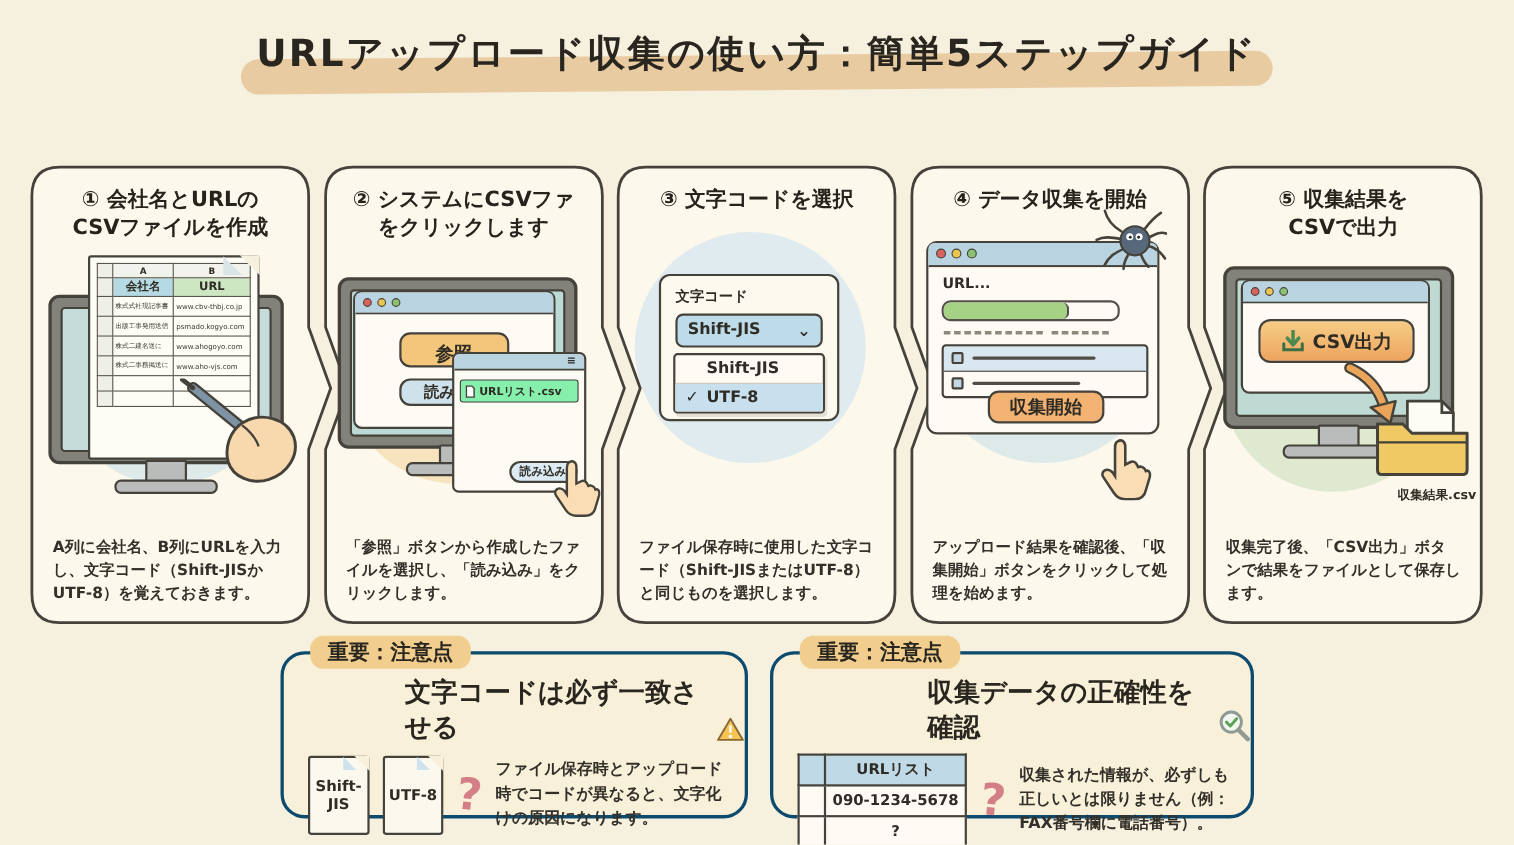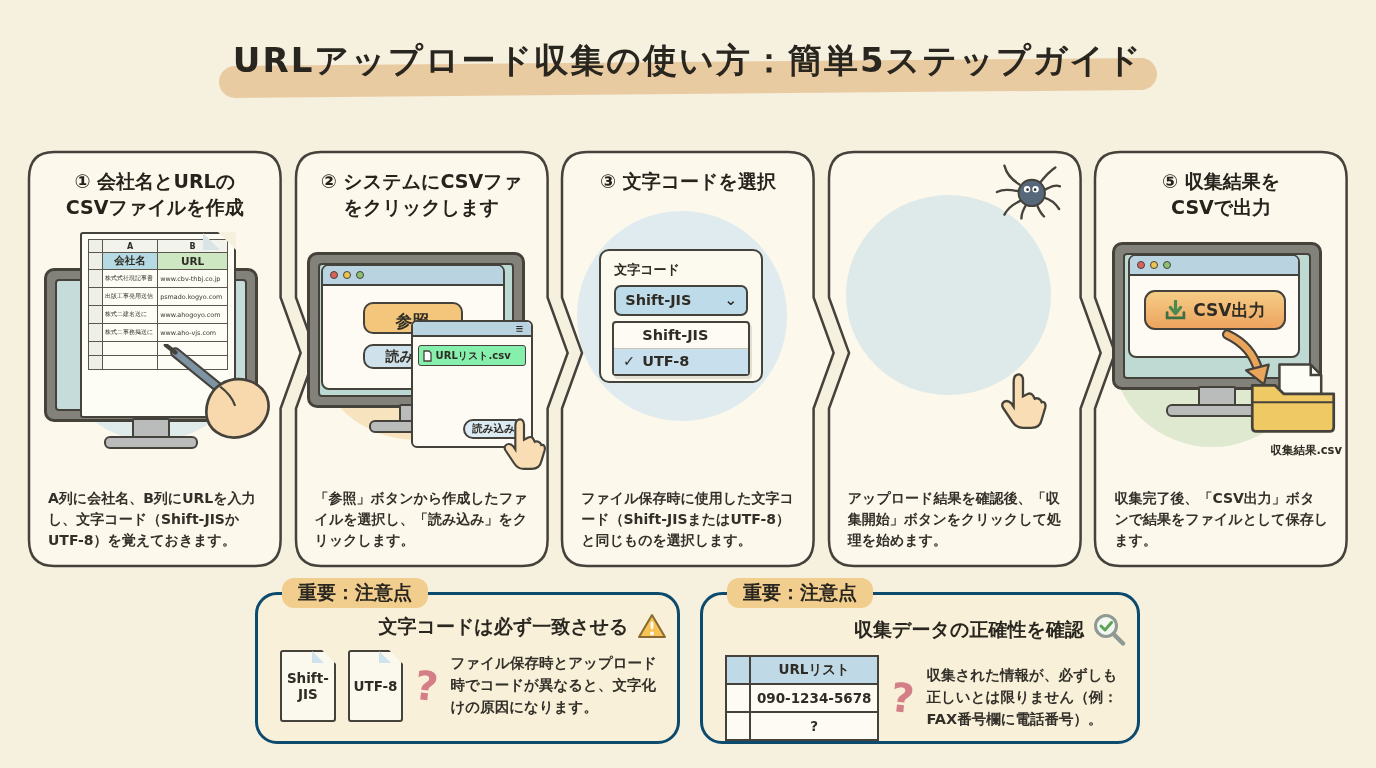--- a/index.html
+++ b/index.html
@@ -1,21 +1,21 @@
 <!DOCTYPE html>
 <html><head>
 <meta charset="utf-8">
 <style>
   html,body{margin:0;padding:0;}
   body{background:#f6f0df;font-family:"DejaVu Sans",sans-serif;color:#2f2c25;}
   .canvas{position:relative;width:1376px;height:768px;overflow:hidden;background:#f6f0df;}
 
   
   .hdr{position:absolute;top:0;left:0;width:100%;text-align:center;}
-  .title-wrap{position:relative;display:inline-block;margin-top:38px;}
+  .title-wrap{position:relative;display:inline-block;margin-top:26px;}
   .title-hl{position:absolute;left:-14px;right:-14px;top:24px;height:32px;background:#e8c79b;border-radius:16px;transform:rotate(-.5deg);opacity:.9;}
   .title{position:relative;font-size:34px;font-weight:bold;letter-spacing:2px;color:#29261f;}
   .subtitle{margin-top:14px;font-size:16px;font-weight:bold;color:#37332b;}
 
   
   .steps{position:absolute;top:151px;left:28px;width:1320px;height:416px;display:flex;gap:13px;}
   .step-card{position:relative;flex:1 1 0;}
   .card-outline{position:absolute;left:0;top:0;width:100%;height:100%;overflow:visible;}
   .card-content{position:relative;z-index:1;height:100%;box-sizing:border-box;padding:18px 20px 16px;display:flex;flex-direction:column;}
   .step-title{font-size:19px;font-weight:bold;text-align:center;line-height:1.35;white-space:pre-line;color:#26231d;}
@@ -67,21 +67,21 @@
   .cbx{width:11px;height:11px;border:2px solid #45423b;background:#c3d8e2;box-sizing:border-box;border-radius:2px;}
   .tline{height:3px;background:#514d45;border-radius:2px;}
 
   
   .csv-btn{position:absolute;background:linear-gradient(180deg,#f6cd86,#eda45f);border:2.5px solid #45423b;border-radius:11px;display:flex;align-items:center;justify-content:center;gap:7px;font-size:17px;font-weight:bold;}
   .result-label{position:absolute;font-size:11.5px;font-weight:bold;}
 
   
   .note{position:absolute;background:#f8f0d8;border:3px solid #0c4a6e;border-radius:22px;box-sizing:border-box;}
   .note-label{position:absolute;top:-17px;left:24px;background:#f1cd8e;border-radius:12px;padding:2px 16px;font-size:19px;font-weight:bold;color:#29261f;}
-  .note-head{display:flex;align-items:center;justify-content:center;gap:8px;font-size:19px;font-weight:bold;margin-top:18px;color:#29261f;}
+  .note-head{display:flex;align-items:flex-end;justify-content:center;gap:8px;font-size:24px;font-weight:bold;margin-top:18px;color:#29261f;}
   .note-row{display:flex;align-items:center;gap:12px;padding:10px 18px 0 22px;}
   .qmark{font-size:40px;font-weight:bold;color:#d47f87;transform:rotate(6deg);line-height:1;flex:0 0 auto;}
   .note-body{font-size:14.5px;font-weight:600;line-height:1.5;color:#33302a;}
   .file-page{position:relative;width:56px;height:68px;background:#fbf8ee;border:2.5px solid #45423b;border-radius:3px;display:flex;align-items:center;justify-content:center;font-size:13.5px;font-weight:bold;white-space:pre-line;text-align:center;}
   .file-page .pf1{position:absolute;top:-2px;right:-2px;border-left:14px solid transparent;border-top:14px solid #f8f0d8;}
   .file-page .pf2{position:absolute;top:-1px;right:10px;border-right:12px solid transparent;border-bottom:12px solid #cfe3ee;}
   .fax-table{border-collapse:collapse;background:#fdfbf3;}
   .fax-table td{border:2px solid #45423b;height:24px;font-size:13.5px;font-weight:bold;text-align:center;}
   .fax-table .c1{width:26px;}
   .fax-table .c2{width:148px;}
@@ -255,22 +255,49 @@
         </div>
         <div class="step-desc">ファイル保存時に使用した文字コード（Shift-JISまたはUTF-8）と同じものを選択します。</div>
       </div>
     </div>
 
     <div class="step-card">
       <svg class="card-outline" viewBox="0 0 253 412" preserveAspectRatio="none">
         <path d="M 26 1 H 227 Q 252 1 252 27 V 145 L 272 200 L 252 255 V 385 Q 252 411 227 411 H 26 Q 1 411 1 385 V 255 L 21 200 L 1 145 V 27 Q 1 1 26 1 Z" fill="#fcf8ec" stroke="#45423b" stroke-width="2.5"></path>
       </svg>
       <div class="card-content">
+        <div class="step-title">④ データ収集を開始</div>
         <div class="illo">
           <div class="blob" style="left:6px;top:20px;width:205px;height:200px;background:#cde2e8;"></div>
+          <div class="win" style="left:2px;top:18px;width:212px;height:176px;border-radius:10px;">
+            <div class="winbar" style="height:20px;">
+              <span class="dot r" style="width:9px;height:9px;"></span>
+              <span class="dot y" style="width:9px;height:9px;"></span>
+              <span class="dot g" style="width:9px;height:9px;"></span>
+            </div>
+            <div style="margin:8px 0 0 13px;font-size:13px;font-weight:bold;">URL...</div>
+            <div class="prog-track" style="left:12px;top:52px;width:158px;">
+                <div class="prog-fill"></div>
+              </div>
+            <div class="dash" style="left:14px;top:80px;width:90px;"></div>
+            <div class="dash" style="left:112px;top:80px;width:52px;"></div>
+            <div class="listbox" style="left:12px;top:92px;width:184px;">
+              <div class="lrow b1">
+                  <span class="cbx"></span>
+                  <span class="tline" style="width:112px;"></span>
+                </div>
+              <div class="lrow">
+                  <span class="cbx"></span>
+                  <span class="tline" style="width:98px;"></span>
+                </div>
+            </div>
+            <div class="pill" style="position:absolute;left:54px;bottom:8px;width:106px;height:30px;background:#f2b272;font-size:16.5px;">
+              <span>収集開始</span>
+            </div>
+          </div>
           <svg style="position:absolute;right:8px;top:-12px;width:66px;height:58px;z-index:2;" viewBox="0 0 70 60">
             <path d="M26 22 C 16 16 12 10 10 2 M30 30 C 18 28 10 26 2 30 M30 38 C 20 42 14 46 10 54 M34 42 C 30 48 28 52 28 58 M48 20 C 54 12 58 8 64 4 M52 28 C 60 24 64 22 69 24 M52 36 C 60 38 64 42 68 48 M44 42 C 46 48 48 52 52 56" fill="none" stroke="#45423b" stroke-width="2.5" stroke-linecap="round"></path>
             <circle cx="39" cy="31" r="14" fill="#56687a" stroke="#45423b" stroke-width="2"></circle>
             <circle cx="34" cy="27" r="3.4" fill="#fff"></circle>
               <circle cx="43" cy="27" r="3.4" fill="#fff"></circle>
             <circle cx="34.5" cy="27.5" r="1.4" fill="#2c2a25"></circle>
               <circle cx="42.5" cy="27.5" r="1.4" fill="#2c2a25"></circle>
           </svg>
           <svg style="position:absolute;right:22px;bottom:-18px;width:48px;height:56px;z-index:3;" viewBox="0 0 40 48">
             <path d="M14 2 C17 0 20 2 20 6 V 20 L 24 18 C 26 17 28 18 29 20 L 30 22 C 32 21 35 22 36 25 C 38 24 40 26 39 30 L 36 40 C 35 45 32 47 27 47 H 20 C 16 47 13 45 11 42 L 3 30 C 1 27 3 24 6 24 C 8 24 9 25 10 26 L 12 29 V 8 C 12 5 12 3 14 2 Z" fill="#f9ddb4" stroke="#45423b" stroke-width="2"></path>

